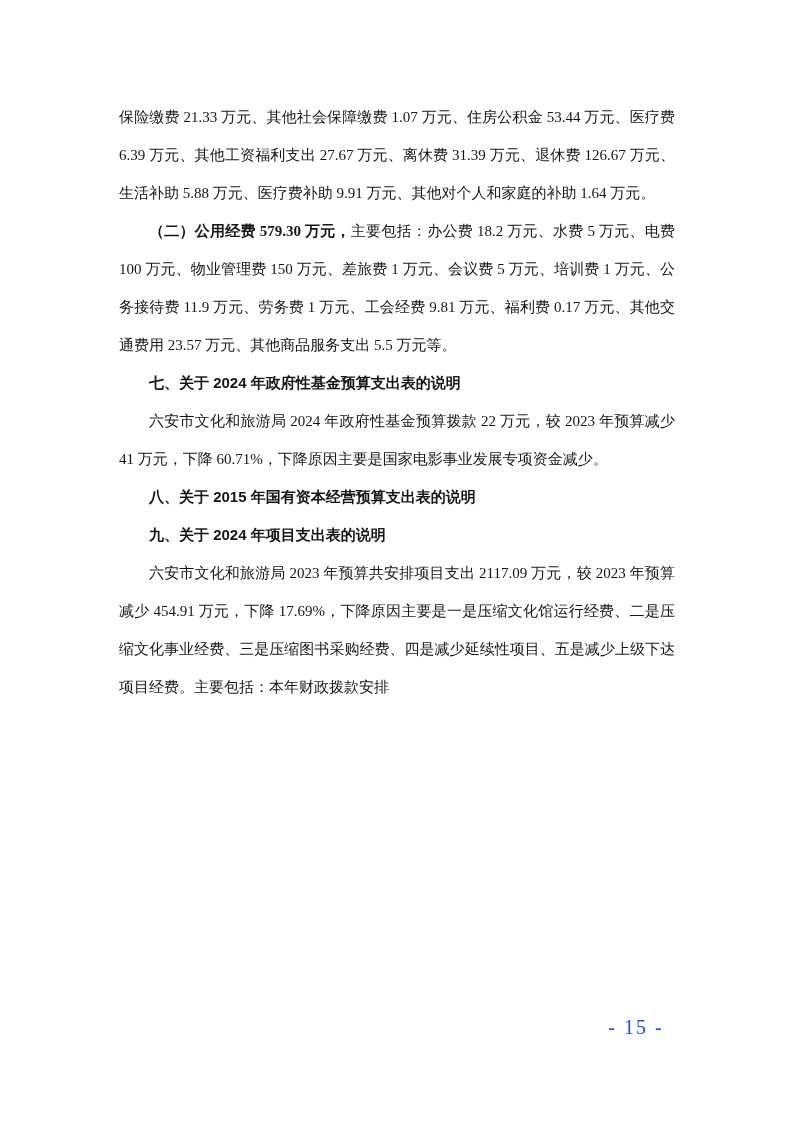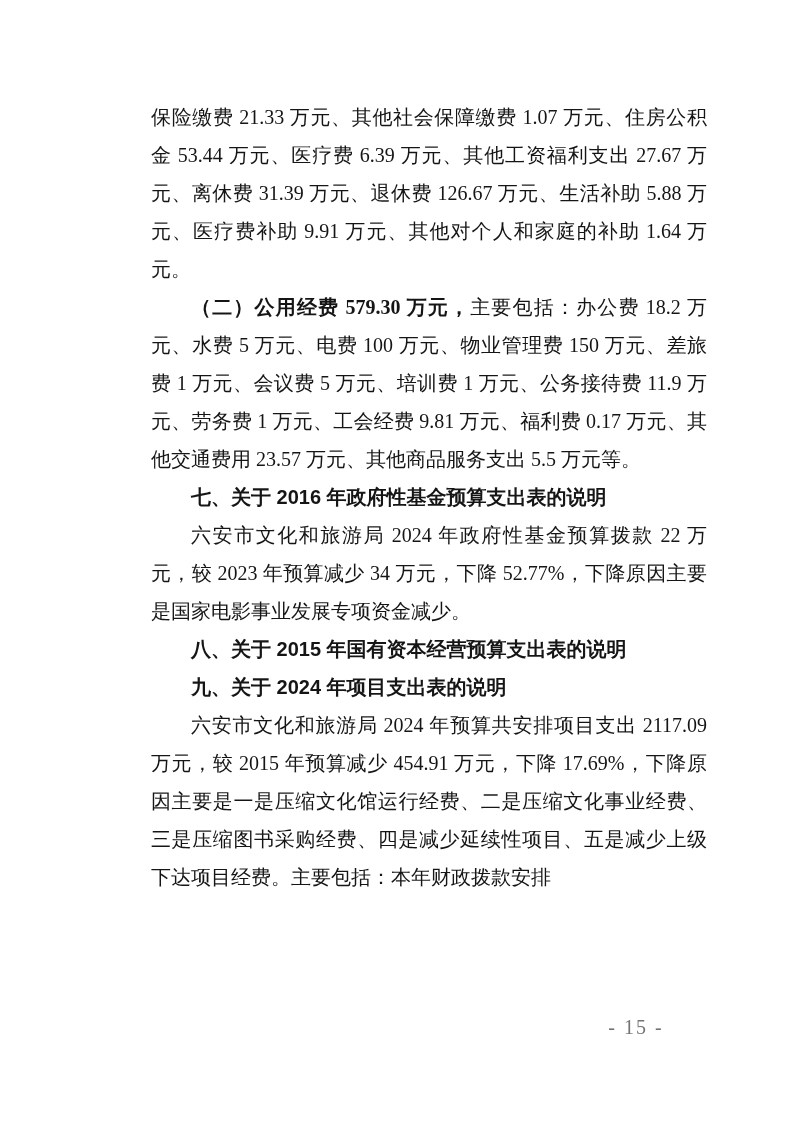--- a/index.html
+++ b/index.html
@@ -14,24 +14,23 @@
     background: #ffffff;
     overflow: hidden;
     font-family: "Liberation Serif", "DejaVu Serif", serif;
     color: #151515;
   }
   .content {
     position: absolute;
     left: 119px;
     top: 98px;
     width: 556px;
-    font-size: 20px;
+    font-size: 15px;
     line-height: 38px;
     text-align: justify;
-    margin-left: 32px;
   }
   .content p {
     margin: 0;
     padding: 0;
   }
   .para {
     text-indent: 2em;
   }
   .cont {
     text-indent: 0;
@@ -48,40 +47,40 @@
   .page-number {
     position: absolute;
     top: 1014px;
     left: 597px;
     width: 78px;
     font-size: 20px;
     line-height: 26px;
     text-align: center;
     letter-spacing: 2px;
     font-family: "Liberation Serif", "DejaVu Serif", serif;
-    color: #737373;
+    color: #1d4ed8;
   }
 </style>
 </head>
 <body>
 
 <div class="page">
   <div class="content">
 
     <p class="cont">保险缴费 21.33 万元、其他社会保障缴费 1.07 万元、住房公积金 53.44 万元、医疗费 6.39 万元、其他工资福利支出 27.67 万元、离休费 31.39 万元、退休费 126.67 万元、生活补助 5.88 万元、医疗费补助 9.91 万元、其他对个人和家庭的补助 1.64 万元。</p>
 
     <p class="para"><span class="bold-lead">（二）公用经费 579.30 万元，</span><span>主要包括：办公费 18.2 万元、水费 5 万元、电费 100 万元、物业管理费 150 万元、差旅费 1 万元、会议费 5 万元、培训费 1 万元、公务接待费 11.9 万元、劳务费 1 万元、工会经费 9.81 万元、福利费 0.17 万元、其他交通费用 23.57 万元、其他商品服务支出 5.5 万元等。</span></p>
 
-    <p class="heading">七、关于 2016 年政府性基金预算支出表的说明</p>
+    <p class="heading">七、关于 2024 年政府性基金预算支出表的说明</p>
 
-    <p class="para">六安市文化和旅游局 2024 年政府性基金预算拨款 22 万元，较 2023 年预算减少 34 万元，下降 52.77%，下降原因主要是国家电影事业发展专项资金减少。</p>
+    <p class="para">六安市文化和旅游局 2024 年政府性基金预算拨款 22 万元，较 2023 年预算减少 41 万元，下降 60.71%，下降原因主要是国家电影事业发展专项资金减少。</p>
 
     <p class="heading">八、关于 2015 年国有资本经营预算支出表的说明</p>
 
 
     <p class="heading">九、关于 2024 年项目支出表的说明</p>
 
-    <p class="para">六安市文化和旅游局 2024 年预算共安排项目支出 2117.09 万元，较 2015 年预算减少 454.91 万元，下降 17.69%，下降原因主要是一是压缩文化馆运行经费、二是压缩文化事业经费、三是压缩图书采购经费、四是减少延续性项目、五是减少上级下达项目经费。主要包括：本年财政拨款安排</p>
+    <p class="para">六安市文化和旅游局 2023 年预算共安排项目支出 2117.09 万元，较 2023 年预算减少 454.91 万元，下降 17.69%，下降原因主要是一是压缩文化馆运行经费、二是压缩文化事业经费、三是压缩图书采购经费、四是减少延续性项目、五是减少上级下达项目经费。主要包括：本年财政拨款安排</p>
 
   </div>
 
   <div class="page-number">- 15 -</div>
 </div>
 
 </body></html>

